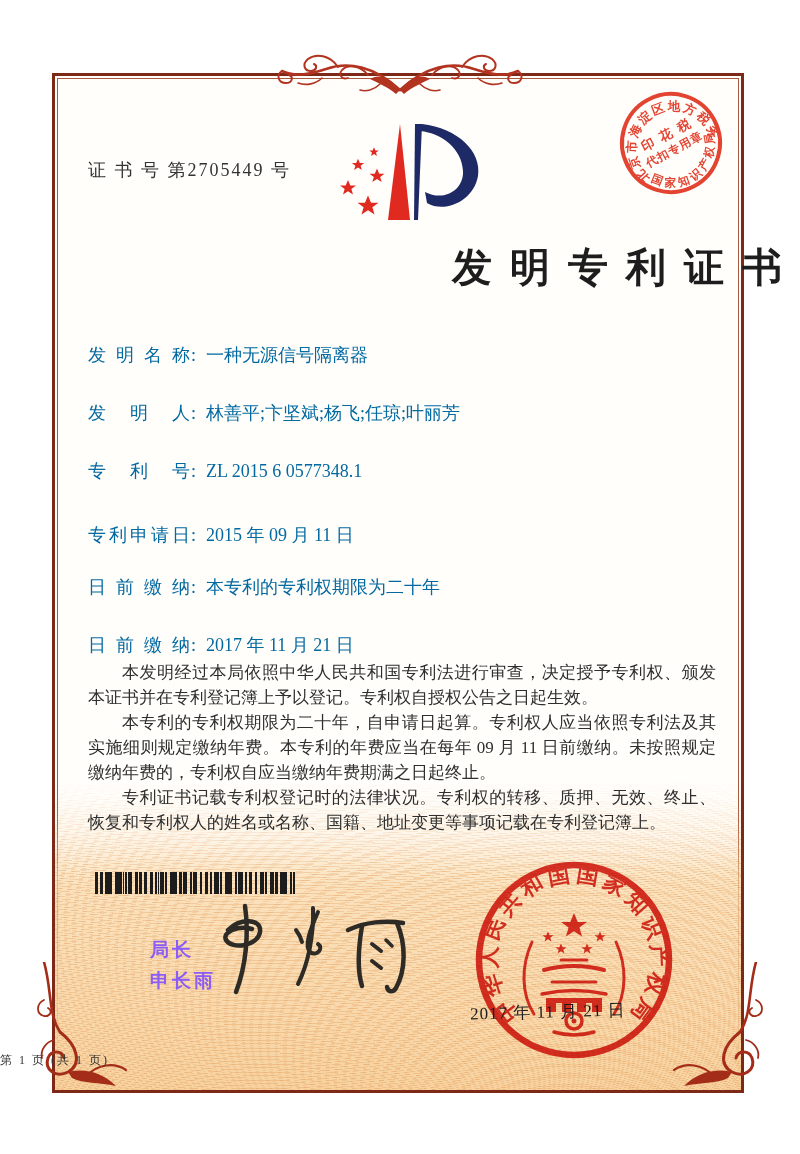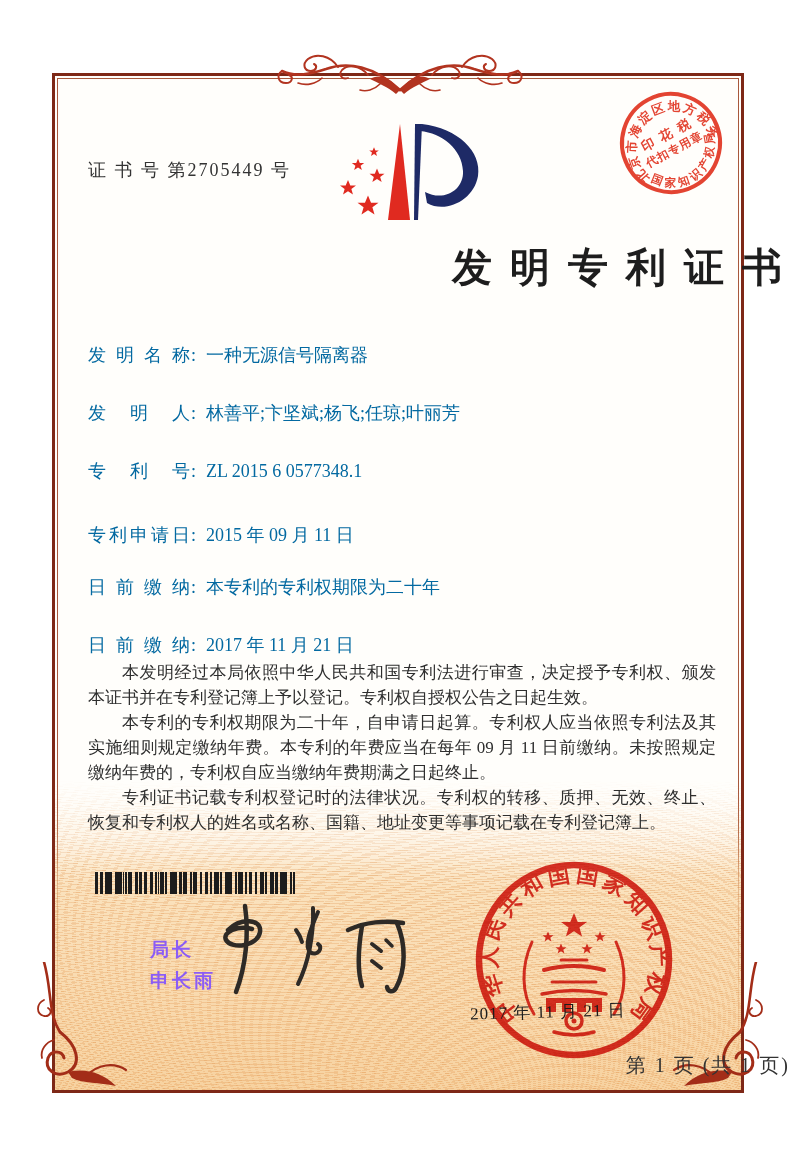--- a/index.html
+++ b/index.html
@@ -54,22 +54,22 @@
     font-family:"Liberation Sans","DejaVu Sans",sans-serif;font-weight:600;
     font-size:19px;color:#8b5cf6;line-height:31px;letter-spacing:3px;margin-left:40px;
   }
   .signature{position:absolute;left:200px;top:894px;}
   .seal{position:absolute;left:458px;top:844px;mix-blend-mode:multiply;opacity:.94;}
   .seal-date{
     position:absolute;left:470px;top:1000px;width:190px;font-size:17px;color:#1c1c1c;
     letter-spacing:1px;transform:rotate(-1.5deg);
   }
   .page-footer{
-    position:absolute;left:0;top:1052px;width:790px;text-align:right;
-    font-size:20px;letter-spacing:2px;color:#333;
+    position:absolute;left:0;top:1052px;width:790px;text-align:left;
+    font-size:12px;letter-spacing:2px;color:#333;
   }
   .tax-stamp{position:absolute;left:606px;top:78px;opacity:.95;}
   .ornament-top{position:absolute;left:276px;top:48px;}
   .corner-bl{position:absolute;left:28px;top:962px;}
   .corner-br{position:absolute;left:662px;top:962px;transform:scaleX(-1);}
 </style>
 </head>
 <body>
 
 <div class="frame">

